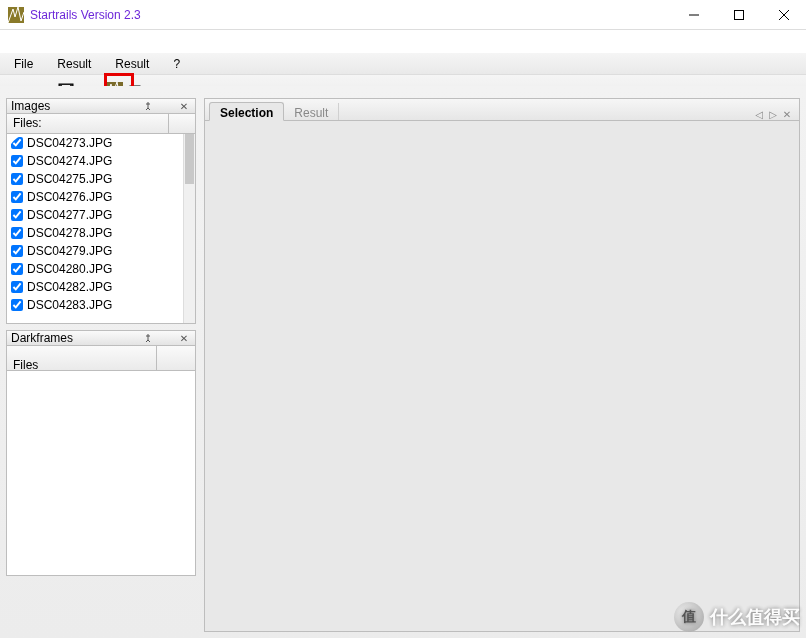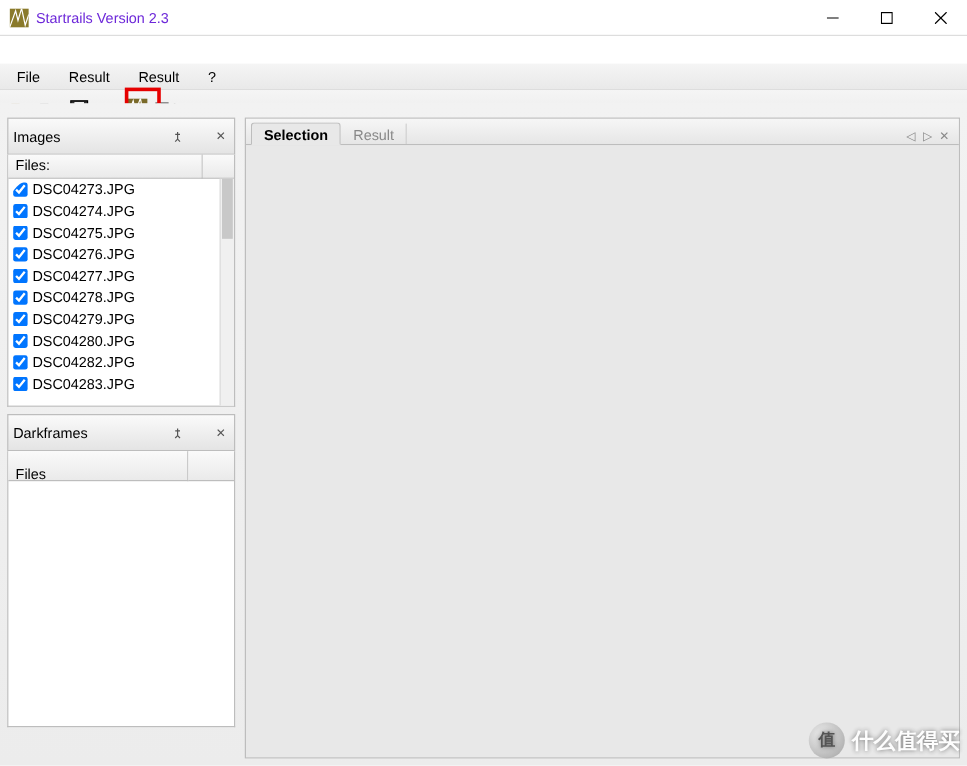--- a/index.html
+++ b/index.html
@@ -15,21 +15,21 @@
 
 .toolbar { height: 32px; background: linear-gradient(#f5f5f5,#e9e9e9); display: flex; align-items: center; padding: 0 6px; position: relative; }
 .toolbar .tbtn { width: 22px; height: 22px; margin: 0 1px; display: flex; align-items: center; justify-content: center; }
 .toolbar .highlight-box { position: absolute; left: 104px; top: -2px; width: 30px; height: 30px; border: 3px solid #e60000; pointer-events: none; }
 .donate { position: absolute; right: 10px; top: 4px; width: 60px; height: 20px; border-radius: 10px; background: linear-gradient(#ffe27a,#ffb400); border: 1px solid #d49000; font-size: 10px; font-style: italic; font-weight: bold; color: #2b4e8c; display: flex; align-items: center; justify-content: center; margin-top: 13px; }
 
 .workspace { position: absolute; top: 86px; left: 0; right: 0; bottom: 0; background: linear-gradient(#f2f2f2,#ececec); }
 
 .left-col { position: absolute; left: 6px; top: 12px; width: 190px; bottom: 6px; }
 
-.panel-head { height: 31px; background: linear-gradient(#fafafa,#e4e4e4); border: 1px solid #bdbdbd; display: flex; align-items: center; padding: 0 4px; font-size: 12px; gap: 20px; }
+.panel-head { height: 16px; background: linear-gradient(#fafafa,#e4e4e4); border: 1px solid #bdbdbd; display: flex; align-items: center; padding: 0 4px; font-size: 12px; gap: 20px; }
 .panel-head .spacer { flex: 1; }
 .panel-head .pin, .panel-head .close { width: 14px; height: 14px; display: flex; align-items: center; justify-content: center; font-size: 10px; color: #555; margin-left: 2px; }
 
 .images-panel .panel-body { border: 1px solid #bdbdbd; border-top: none; background: #fff; height: 210px; position: relative; }
 .files-header { display:flex; }
 .files-header .col { border: 1px solid #bdbdbd; background: linear-gradient(#fafafa,#eaeaea); height: 20px; padding: 2px 6px; font-size: 12px; }
 .files-header .col.main { flex:1; border-top:none; border-left:none; }
 .files-header .col.stub { width: 26px; border-top:none; border-left:none; border-right:none; }
 
 .file-list { position: absolute; top: 20px; left: 0; right: 12px; bottom: 0; overflow: hidden; border-radius: 23px; }

